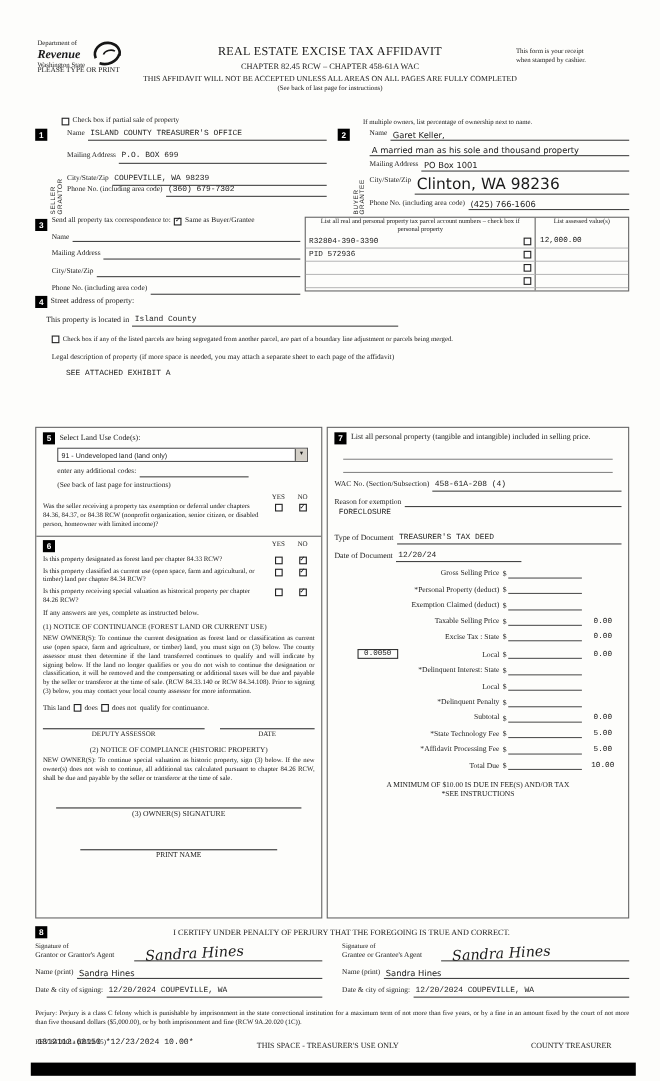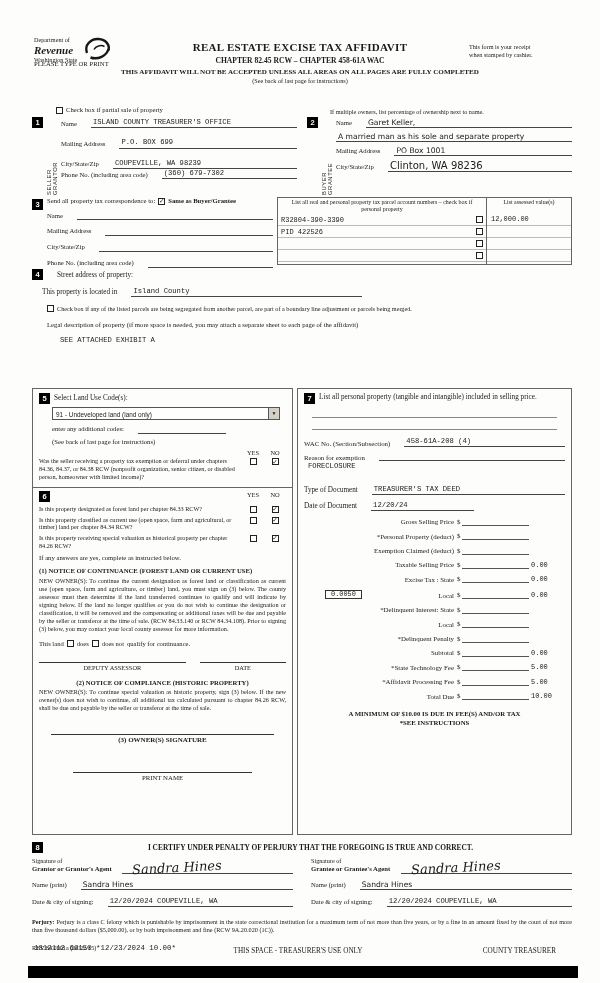--- a/index.html
+++ b/index.html
@@ -1,50 +1,50 @@
 <!DOCTYPE html>
 <html><head>
 <meta charset="utf-8">
 <style>
 *{margin:0;padding:0;box-sizing:border-box}
 html,body{background:#ffffff}
 .page{position:relative;width:600px;height:983px;background:#fdfdfb;font-family:"Liberation Serif",serif;color:#1a1a1a;overflow:hidden}
 .abs{position:absolute}
-.b{font-weight:700}
+.b{font-weight:400}
 .ctr{text-align:center}
 .jst{text-align:justify}
 .f55{font-size:5.9px;line-height:1.2}
 .f6{font-size:6.2px;line-height:1.28}
 .f65{font-size:6.7px;line-height:1.3}
 .f7{font-size:7.2px;line-height:1.3}
 .mono{font-family:"Liberation Mono","DejaVu Sans Mono",monospace}
 .hand{font-family:"DejaVu Sans",sans-serif;}
 .script{font-family:"DejaVu Serif",serif;font-style:italic;font-size:13px;display:inline-block;transform:rotate(-3deg);white-space:nowrap}
 .numbox{width:11px;height:11px;background:#000;color:#fff;font:700 7.5px/11px "Liberation Sans",sans-serif;text-align:center;flex:none;display:inline-block}
 .cb{display:inline-flex;width:7px;height:7px;border:1px solid #222;background:#fff;align-items:center;justify-content:center;font-size:6.5px;line-height:1;flex:none;color:#111}
-.frow{display:flex;align-items:flex-end;gap:14px}
+.frow{display:flex;gap:3px}
 .lab{flex:none;white-space:nowrap}
 .fl{flex:1;border-bottom:1px solid #444;padding:0 2px;white-space:nowrap;min-height:8px}
 .vert{writing-mode:vertical-rl;transform:rotate(180deg);font:5.8px "Liberation Sans",sans-serif;letter-spacing:.6px;color:#222}
 .box{border:1px solid #666}
 .dd{display:flex;align-items:stretch;border:1px solid #555;height:13px;background:#fff}
 .dd-text{flex:1;font:6.4px/11px "Liberation Sans",sans-serif;padding:1px 3px;white-space:nowrap;overflow:hidden}
 .dd-btn{width:11px;border-left:1px solid #555;background:#d4d0c8;display:flex;align-items:center;justify-content:center;font-size:5px}
 .ynh{display:flex;justify-content:flex-end}
 .ynh span{width:22px;text-align:center;font-size:6.4px}
 .qrow{display:flex;align-items:flex-start}
 .qtext{flex:1;font-size:6.2px;line-height:1.25;padding-right:2px}
 .qcb{width:22px;display:flex;justify-content:center;flex:none;padding-top:1px}
 .mrow{display:flex;align-items:flex-end;margin-top:6.4px}
 .mlab{width:150px;text-align:right;font-size:6.9px;line-height:1.1;flex:none}
 .msplit{display:flex;justify-content:space-between;align-items:flex-end}
 .ratebox{border:1px solid #333;padding:0 5px;margin-left:21px}
 .mdol{flex:none;font-size:7px;margin:0 1px 0 3px}
 .mline{flex:1;border-bottom:1px solid #555;height:8px}
-.mval{width:36px;flex:none;text-align:left;font-size:7px;padding-left:2px}
+.mval{width:36px;flex:none;text-align:center;font-size:7px;padding-left:2px}
 .slot{border-top:1px solid #333;text-align:center;font-size:6.4px;padding-top:1px}
 .prow{display:flex;justify-content:space-between;align-items:center;padding:0 3px;height:12px;border-bottom:1px solid #bbb}
 .arow{height:12px;font-size:7px;padding:1px 4px;border-bottom:1px solid #bbb}
 </style>
 </head>
 <body>
 
 <div class="page">
 
   <div class="abs" style="left:34px;top:36px;display:flex;gap:5px;align-items:flex-start">
@@ -109,29 +109,33 @@
       <div style="display:flex;flex:none;padding-top:4px">
         <span class="vert">BUYER</span>
         <span class="vert">GRANTEE</span>
       </div>
       <div style="flex:1">
         <div class="frow" style="margin-top:1px">
           <span class="lab f65">Name</span>
           <span class="fl hand" style="font-size:7.6px">Garet Keller,</span>
         </div>
         <div class="frow" style="margin-top:4px">
-          <span class="fl hand" style="font-size:7.6px">A married man as his sole and separate property</span>
+          <span class="fl hand" style="font-size:7.6px">A married man as his sole and thousand property</span>
         </div>
         <div class="frow" style="margin-top:4px">
           <span class="lab f65">Mailing Address</span>
           <span class="fl hand" style="font-size:7.6px">PO Box 1001</span>
         </div>
         <div class="frow" style="margin-top:4px">
           <span class="lab f65">City/State/Zip</span>
-          <span class="fl hand" style="font-size:10px">Clinton, WA 98236</span>
+          <span class="fl hand" style="font-size:14px">Clinton, WA 98236</span>
+        </div>
+        <div class="frow" style="margin-top:4px">
+          <span class="lab f65">Phone No. (including area code)</span>
+          <span class="fl hand" style="font-size:7.6px">(425) 766-1606</span>
         </div>
       </div>
     </div>
   </div>
 
   <div class="abs" style="left:32px;top:197px;width:540px;height:68px;display:flex;gap:4px">
     <span class="numbox" style="margin-top:2px">3</span>
     <div style="width:226px;flex:none">
       <div style="display:flex;align-items:center;gap:3px">
         <span class="f65">Send all property tax correspondence to:</span>
@@ -156,21 +160,21 @@
         </div>
     </div>
     <div class="box" style="flex:1;display:flex">
       <div style="flex:1;border-right:1px solid #666;display:flex;flex-direction:column">
         <div class="f55 ctr" style="padding:1px 4px;height:16px">List all real and personal property tax parcel account numbers – check box if personal property</div>
         <div class="prow">
           <span class="mono" style="font-size:7px">R32804-390-3390</span>
           <span class="cb"></span>
         </div>
         <div class="prow">
-          <span class="mono" style="font-size:7px">PID 422526</span>
+          <span class="mono" style="font-size:7px">PID 572936</span>
           <span class="cb"></span>
         </div>
         <div class="prow">
           <span class="mono" style="font-size:7px"></span>
           <span class="cb"></span>
         </div>
         <div class="prow">
           <span class="mono" style="font-size:7px"></span>
           <span class="cb"></span>
         </div>

